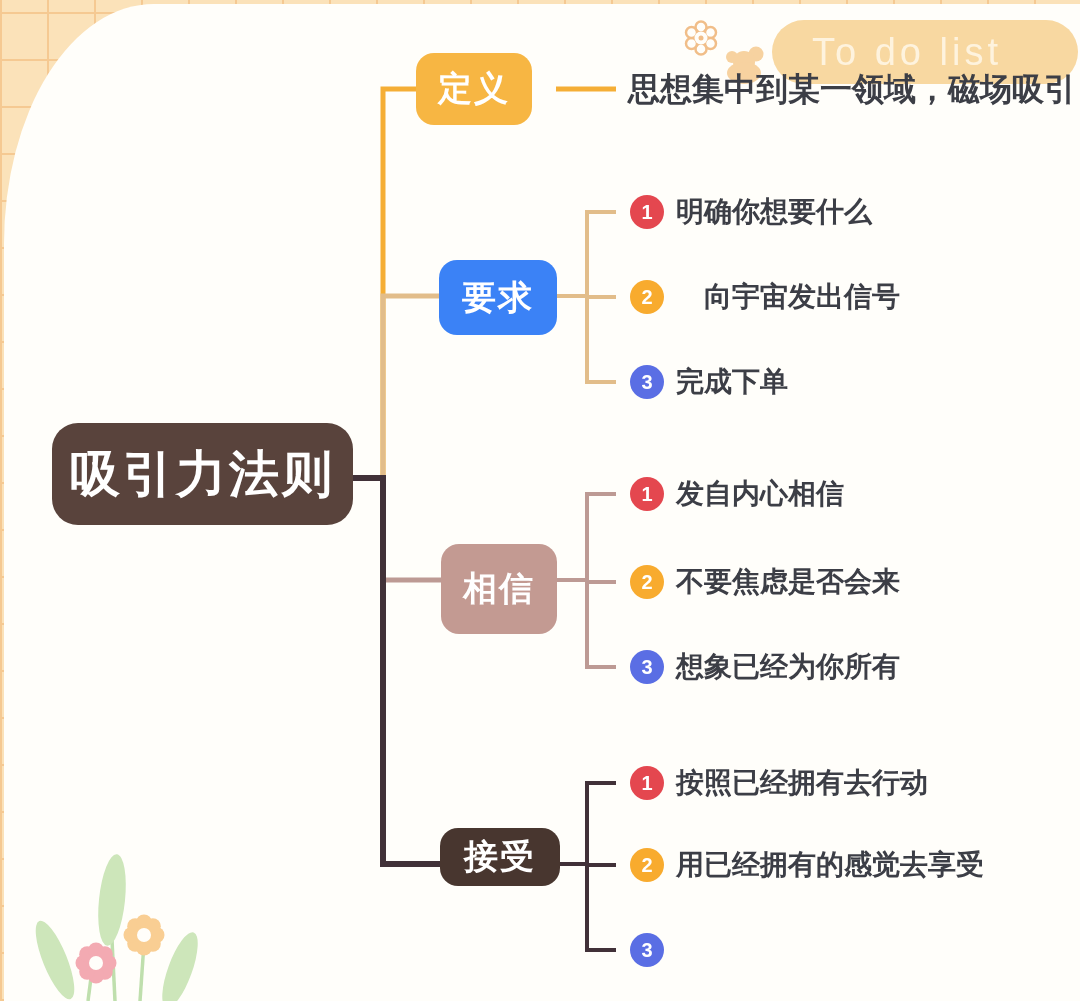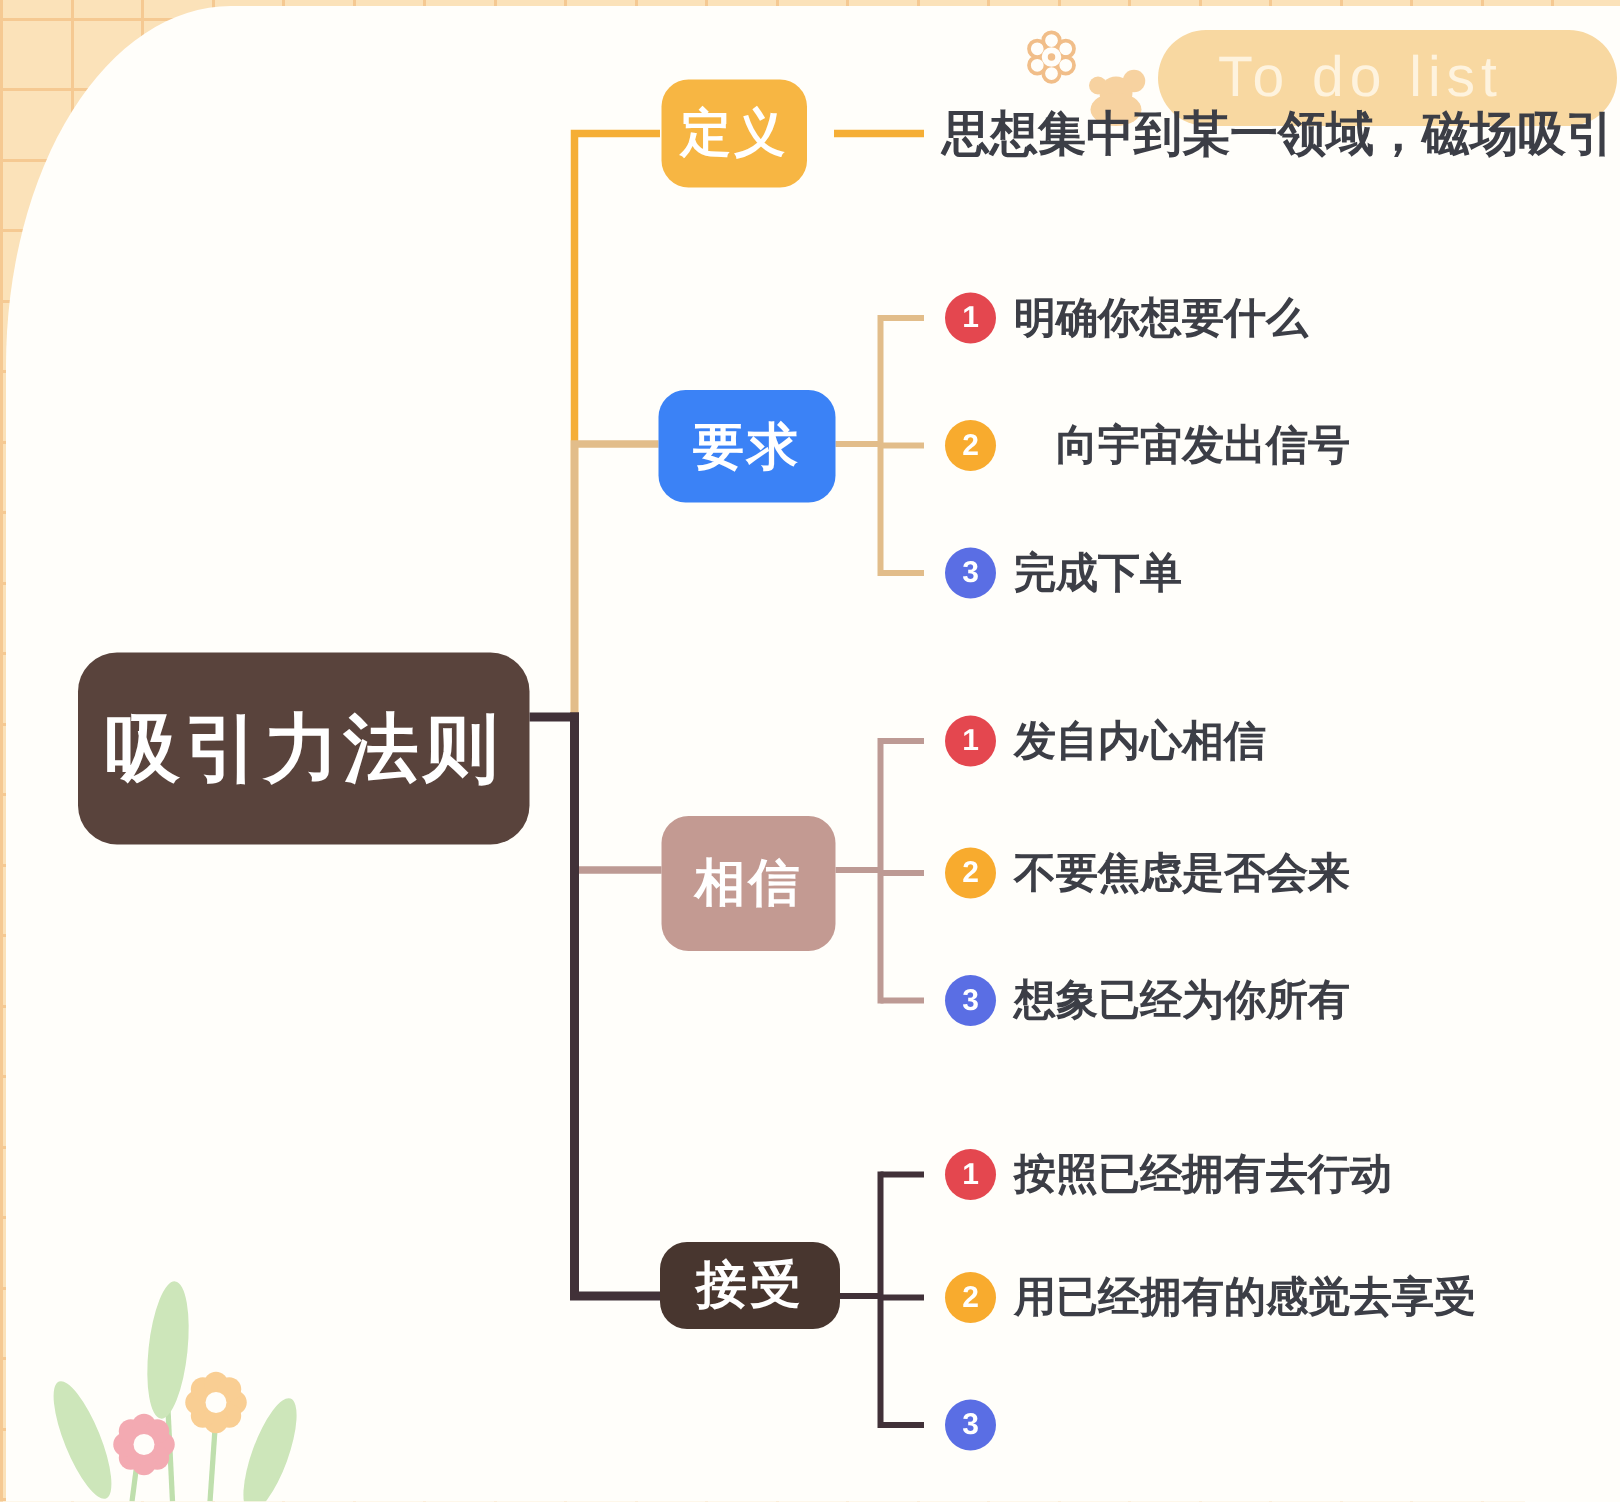--- a/index.html
+++ b/index.html
@@ -14,24 +14,24 @@
   .card{
     position:absolute;left:4px;top:4px;width:1100px;height:1020px;
     background:#FFFEFA;border-top-left-radius:150px 240px;
   }
   svg.overlay{position:absolute;left:0;top:0;pointer-events:none;}
   .node{
     position:absolute;display:flex;align-items:center;justify-content:center;
     color:#fff;font-weight:700;font-size:34px;border-radius:18px;letter-spacing:2px;
   }
   .node-root{
-    left:52px;top:423px;width:301px;height:128px;border-radius:26px;
-    background:#59433C;font-size:50px;font-weight:800;letter-spacing:3px;margin-top:12px;
-  }
-  .node-def{left:441px;top:53px;width:97px;height:72px;background:#F7B643;}
+    left:52px;top:423px;width:301px;height:102px;border-radius:26px;
+    background:#59433C;font-size:50px;font-weight:800;letter-spacing:3px;
+  }
+  .node-def{left:416px;top:53px;width:116px;height:72px;background:#F7B643;}
   .node-req{left:439px;top:260px;width:118px;height:75px;background:#3b82f6;}
   .node-bel{left:441px;top:544px;width:116px;height:90px;background:#C39A92;}
   .node-acc{left:440px;top:828px;width:120px;height:58px;background:#48362F;}
   .note{
     position:absolute;left:628px;top:72px;height:34px;line-height:34px;
     font-size:32px;font-weight:600;color:#3C3E46;white-space:nowrap;
   }
   .row{position:absolute;display:flex;align-items:center;white-space:nowrap;}
   .num{
     width:34px;height:34px;border-radius:50%;flex:0 0 34px;

